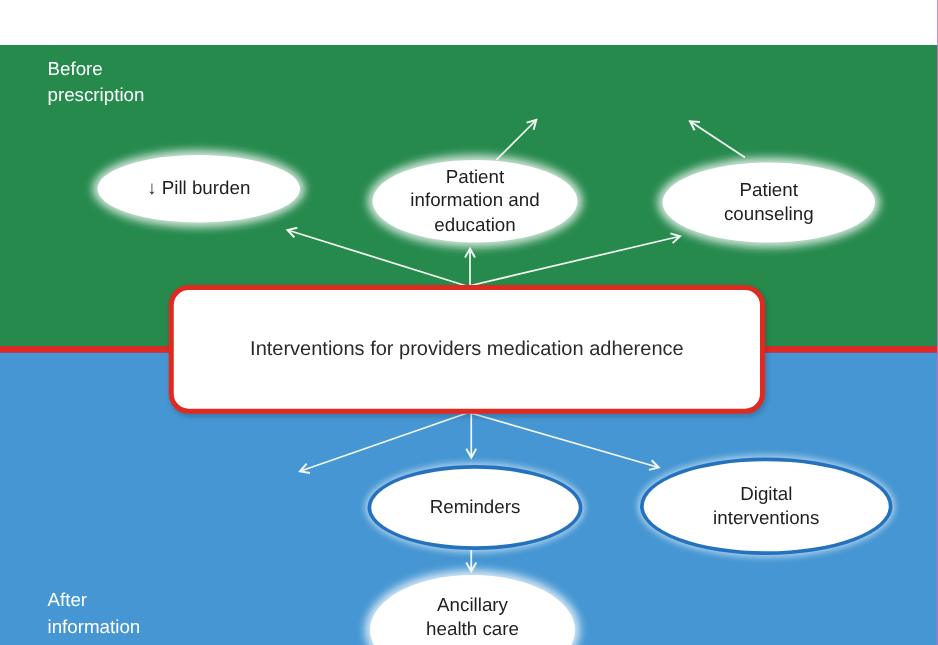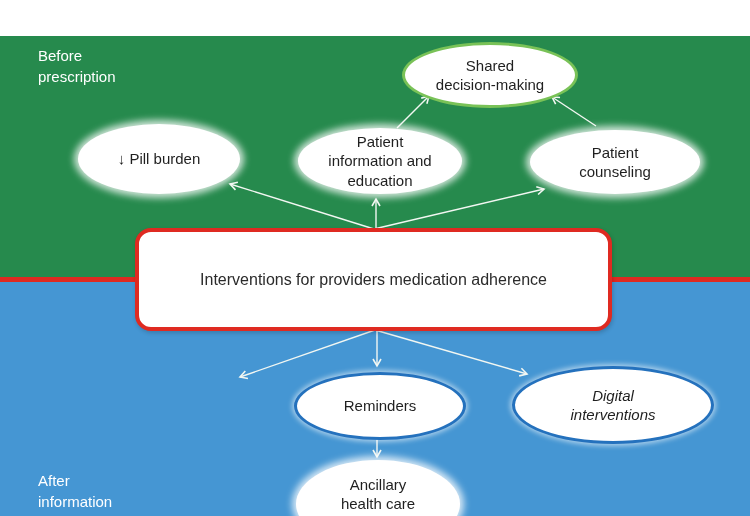--- a/index.html
+++ b/index.html
@@ -34,26 +34,26 @@
   .arrow-head{stroke:var(--arrow_white); stroke-width:1.6; fill:none;}
 
   .node{position:absolute; z-index:3; background:var(--node_fill); border-radius:50%;
         display:flex; align-items:center; justify-content:center; text-align:center;
         color:var(--text_dark); font-size:15px; line-height:1.28; white-space:pre-line;}
   .glow-white{box-shadow:0 0 7px 4px rgba(255,255,255,0.78);}
   .ring-green{border:3px solid var(--green_node_border);}
   .ring-blue{border:3px solid var(--blue_node_border); box-shadow:0 0 5px 2px rgba(255,255,255,0.55);}
 
   .node-shared{left:402px; top:6px; width:170px; height:60px;}
-  .node-pill{left:78px; top:88px; width:162px; height:70px;}
+  .node-pill{left:78px; top:88px; width:162px; height:54px;}
   .node-info{left:298px; top:92px; width:164px; height:66px;}
   .node-counseling{left:530px; top:94px; width:170px; height:64px;}
   .node-dose{left:72px; top:334px; width:176px; height:72px;}
   .node-reminders{left:294px; top:336px; width:166px; height:62px;text-align:center;}
-  .node-digital{left:512px; top:330px; width:196px; height:72px;font-style:italic;}
+  .node-digital{left:512px; top:330px; width:196px; height:72px;}
   .node-ancillary{left:296px; top:424px; width:164px; height:88px;}
 
   .center-box{position:absolute; z-index:4; left:135px; top:192px; width:477px; height:103px;
         box-sizing:border-box; background:var(--node_fill);
         border:4px solid var(--box_border_red); border-radius:16px;
         display:flex; align-items:center; justify-content:center; text-align:center;
         color:#2b2b2b; font-size:16px; box-shadow:1px 2px 4px rgba(0,0,0,0.18);}
 </style>
 </head>
 <body>
@@ -80,24 +80,20 @@
     <line class="arrow-line" x1="377" y1="294" x2="377" y2="330" marker-end="url(#ah)"></line>
     <line class="arrow-line" x1="375" y1="294" x2="527" y2="338" marker-end="url(#ah)"></line>
     <line class="arrow-line" x1="377" y1="401" x2="377" y2="421" marker-end="url(#ah)"></line>
   </svg>
 
   <div class="region-label label-before">Before
 prescription</div>
   <div class="region-label label-after">After
 information</div>
 
-  <div class="node node-shared ring-green">
-    <span>Shared
-decision-making</span>
-  </div>
 
   <div class="node node-pill glow-white">
     <span>↓ Pill burden</span>
   </div>
 
   <div class="node node-info glow-white">
     <span>Patient
 information and
 education</span>
   </div>

